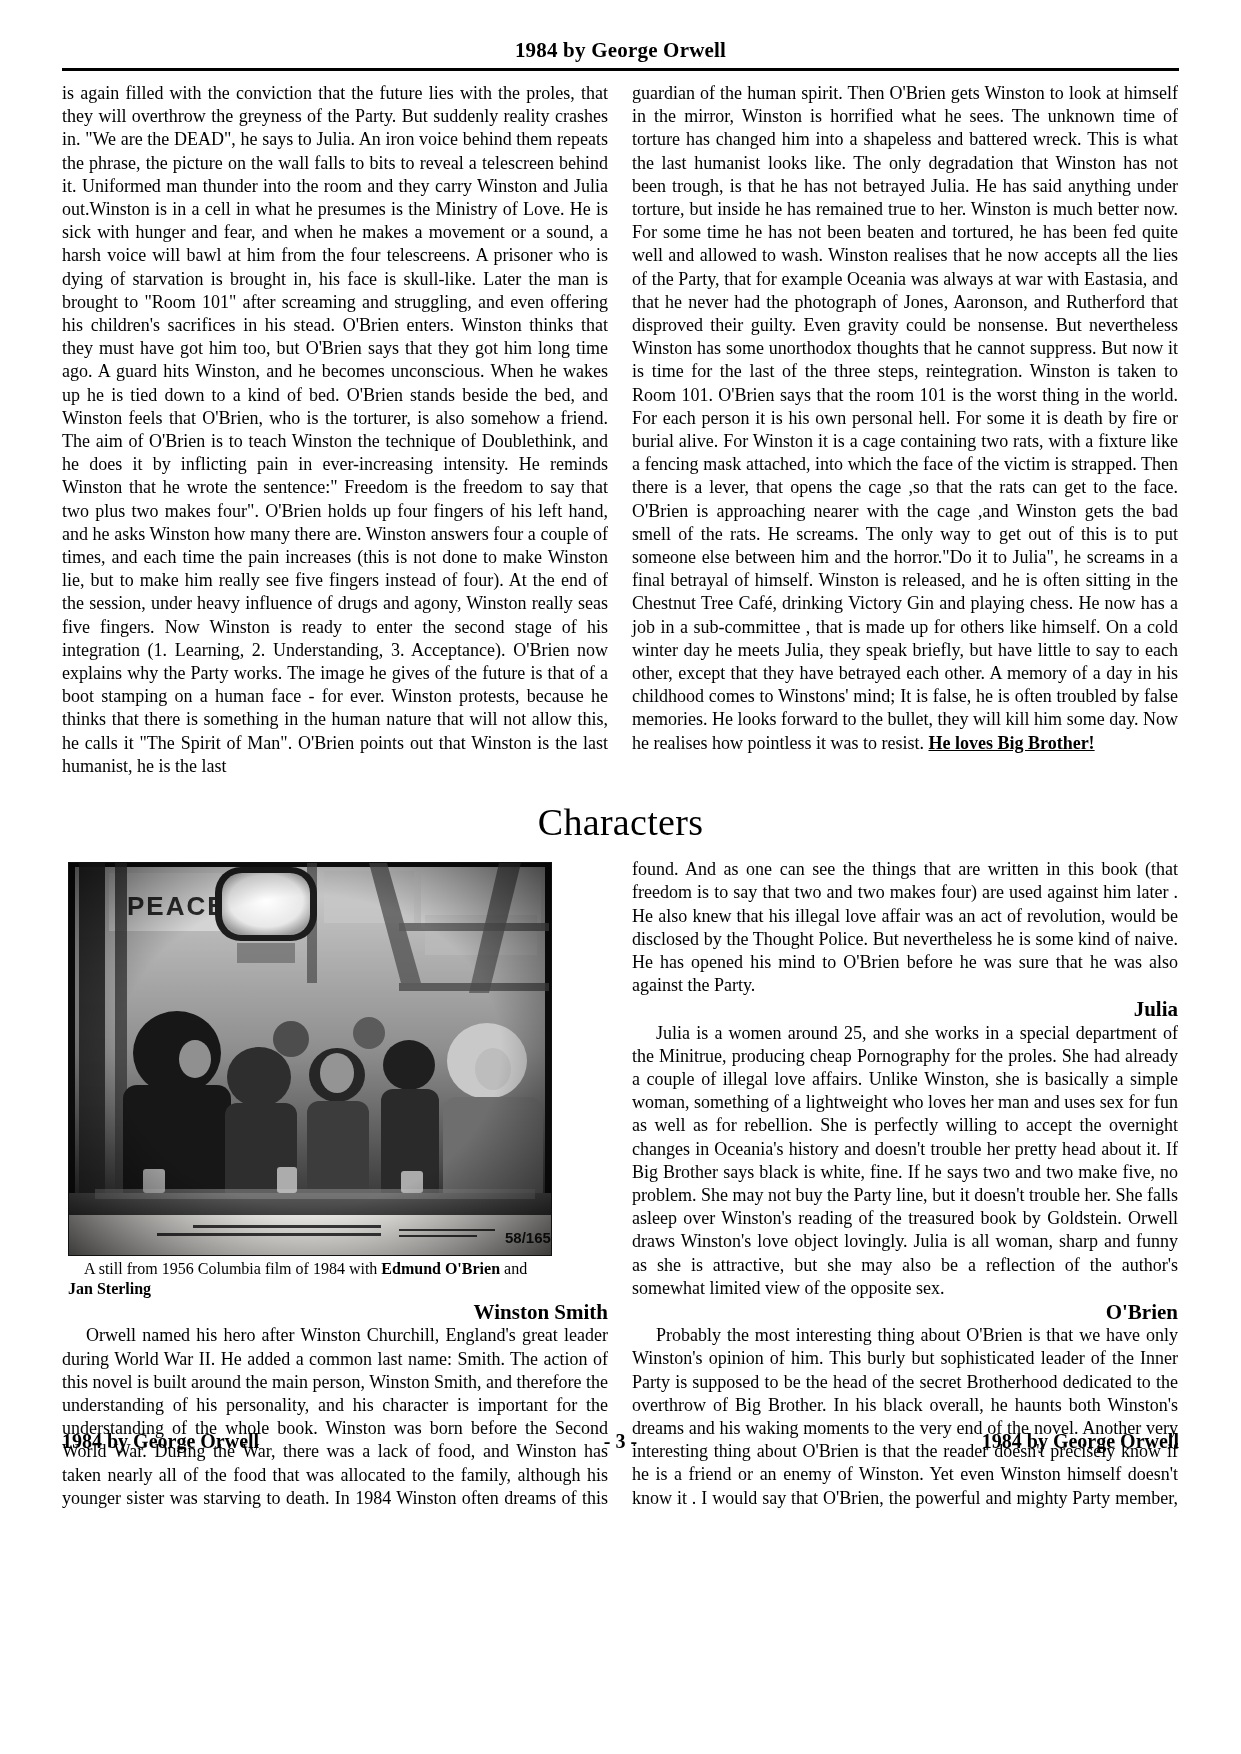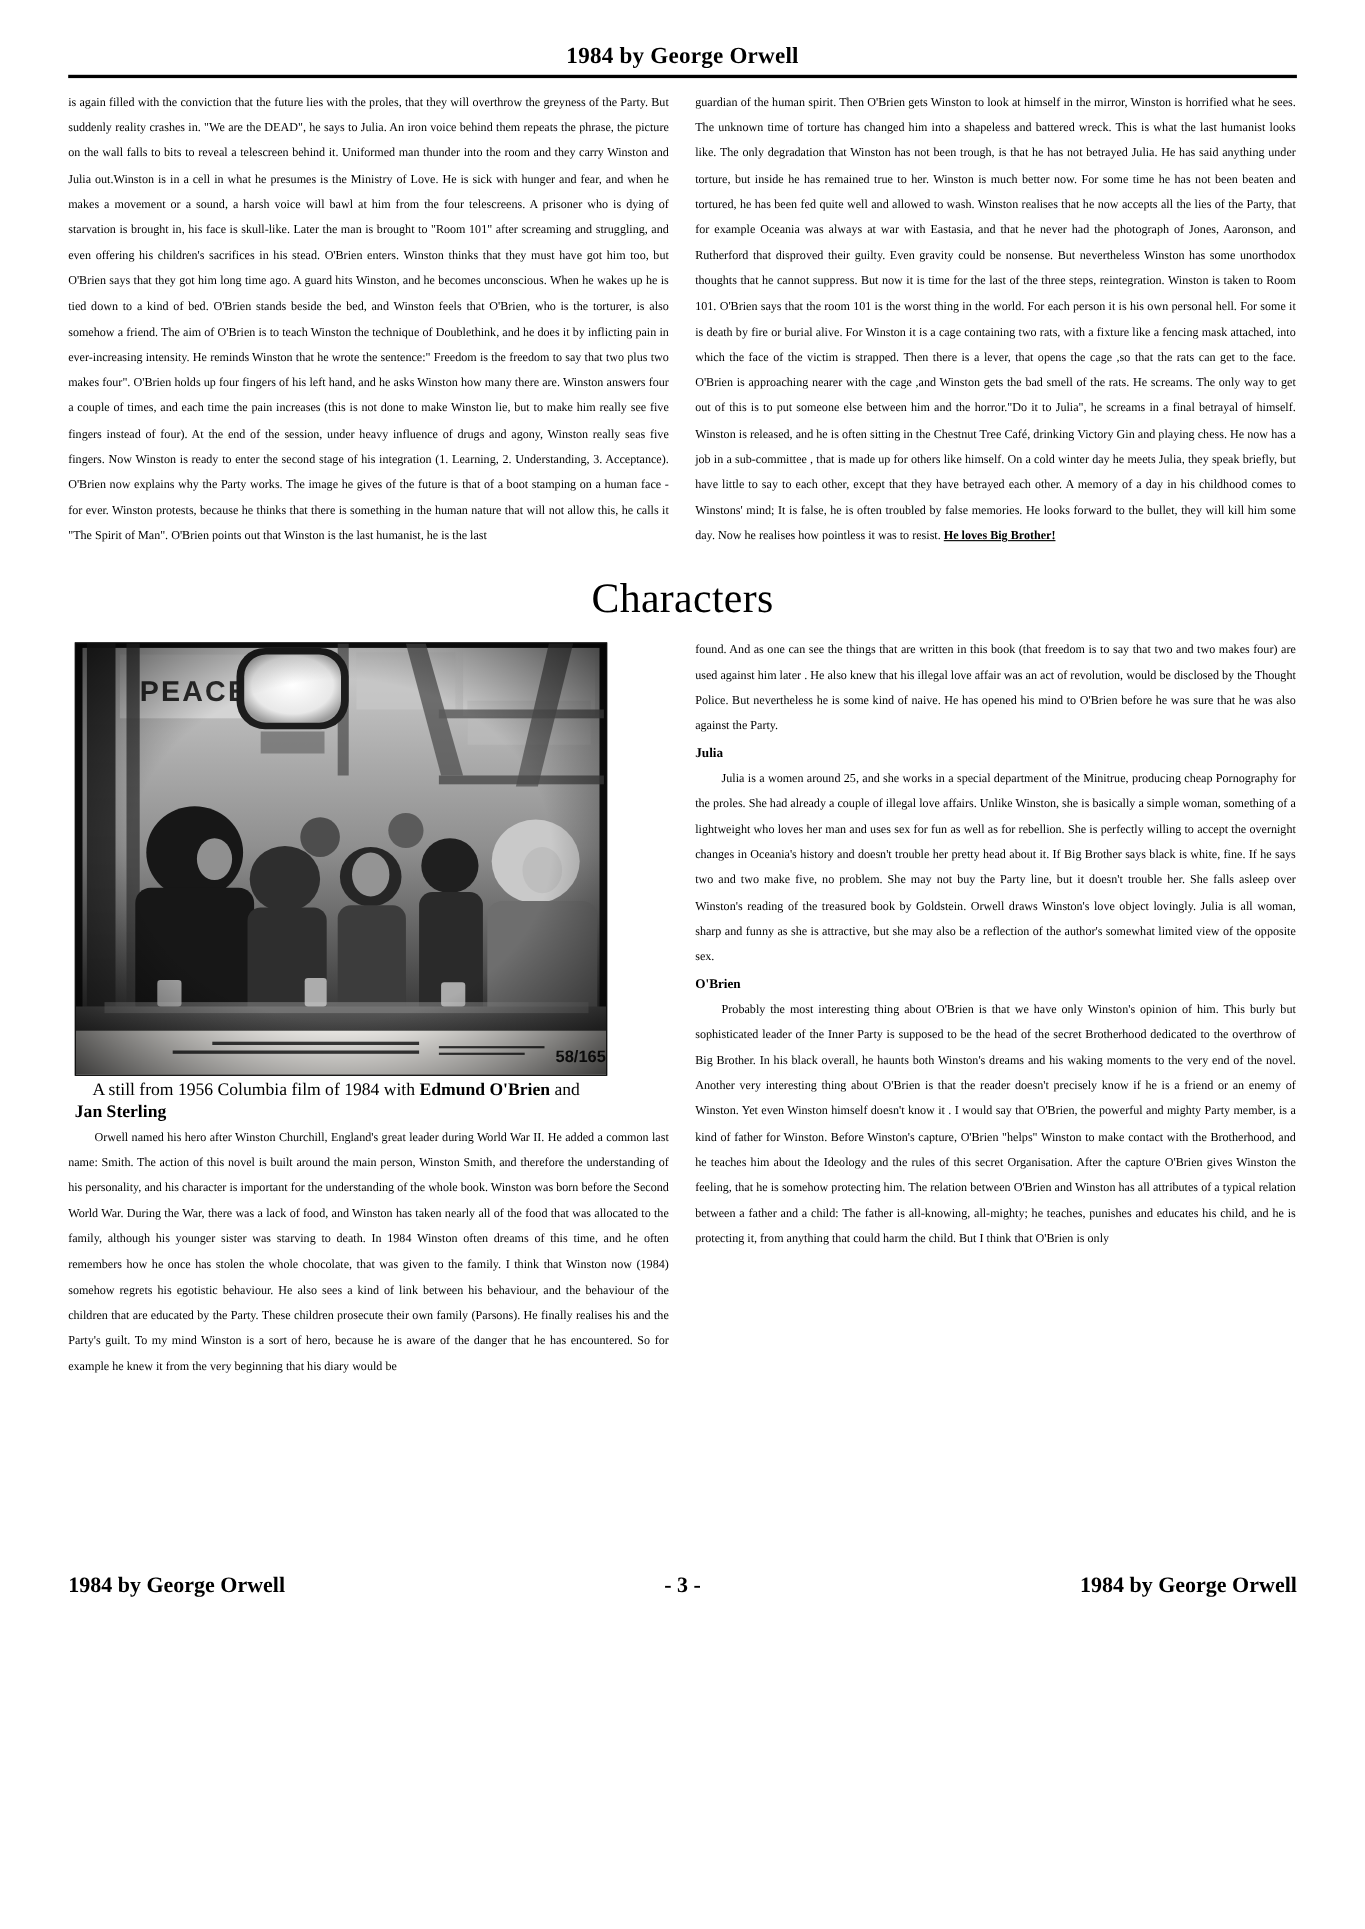--- a/index.html
+++ b/index.html
@@ -47,21 +47,21 @@
   .cols {
     display: flex;
     gap: 24px;
   }
   .col {
     width: 546px;
   }
   p.body {
     margin: 0;
     text-align: justify;
-    font-size: 11px;
+    font-size: 18px;
     line-height: 23.2px;
     hyphens: none;
   }
   p.body.indent {
     text-indent: 24px;
   }
   .section-title {
     text-align: center;
     font-weight: normal;
     font-size: 38px;
@@ -81,24 +81,24 @@
   }
   .caption {
     font-size: 16px;
     line-height: 20px;
     margin: 3px 0 2px 0;
     text-indent: 16px;
     text-align: left;
   }
   .subhead {
     font-weight: bold;
-    font-size: 12px;
+    font-size: 21px;
     line-height: 23.2px;
     margin: 1px 0 0 0;
-    text-align: left;
+    text-align: right;
     font-family: Liberation Serif, serif;
   }
   b.strong { font-weight: bold; }
   u.ul { text-decoration: underline; }
   .footer {
     position: absolute;
     bottom: 58px;
     left: 62px;
     right: 62px;
     display: flex;
@@ -215,20 +215,21 @@
               <rect x="330" y="372" width="78" height="2"></rect>
             </g>
             <text x="436" y="380" font-family="Liberation Sans, sans-serif" font-size="15" font-weight="bold" fill="#1a1a1a">58/165</text>
 
             <rect x="0" y="0" width="482" height="392" fill="url(#vign)"></rect>
           </svg>
 
           <div class="caption"><span>A still from 1956 Columbia film of 1984 with </span><b class="strong">Edmund O'Brien</b><span> and </span><b class="strong">Jan Sterling</b></div>
         </div>
 
+        <div class="subhead">Winston Smith</div>
         <p class="body indent">Orwell named his hero after Winston Churchill, England's great leader during World War II. He added a common last name: Smith. The action of this novel is built around the main person, Winston Smith, and therefore the understanding of his personality, and his character is important for the understanding of the whole book. Winston was born before the Second World War. During the War, there was a lack of food, and Winston has taken nearly all of the food that was allocated to the family, although his younger sister was starving to death. In 1984 Winston often dreams of this time, and he often remembers how he once has stolen the whole chocolate, that was given to the family. I think that Winston now (1984) somehow regrets his egotistic behaviour. He also sees a kind of link between his behaviour, and the behaviour of the children that are educated by the Party. These children prosecute their own family (Parsons). He finally realises his and the Party's guilt. To my mind Winston is a sort of hero, because he is aware of the danger that he has encountered. So for example he knew it from the very beginning that his diary would be</p>
       </div>
 
       <div class="col">
         <p class="body">found. And as one can see the things that are written in this book (that freedom is to say that two and two makes four) are used against him later . He also knew that his illegal love affair was an act of revolution, would be disclosed by the Thought Police. But nevertheless he is some kind of naive. He has opened his mind to O'Brien before he was sure that he was also against the Party.</p>
         <div class="subhead">Julia</div>
         <p class="body indent">Julia is a women around 25, and she works in a special department of the Minitrue, producing cheap Pornography for the proles. She had already a couple of illegal love affairs. Unlike Winston, she is basically a simple woman, something of a lightweight who loves her man and uses sex for fun as well as for rebellion. She is perfectly willing to accept the overnight changes in Oceania's history and doesn't trouble her pretty head about it. If Big Brother says black is white, fine. If he says two and two make five, no problem. She may not buy the Party line, but it doesn't trouble her. She falls asleep over Winston's reading of the treasured book by Goldstein. Orwell draws Winston's love object lovingly. Julia is all woman, sharp and funny as she is attractive, but she may also be a reflection of the author's somewhat limited view of the opposite sex.</p>
         <div class="subhead">O'Brien</div>
         <p class="body indent">Probably the most interesting thing about O'Brien is that we have only Winston's opinion of him. This burly but sophisticated leader of the Inner Party is supposed to be the head of the secret Brotherhood dedicated to the overthrow of Big Brother. In his black overall, he haunts both Winston's dreams and his waking moments to the very end of the novel. Another very interesting thing about O'Brien is that the reader doesn't precisely know if he is a friend or an enemy of Winston. Yet even Winston himself doesn't know it . I would say that O'Brien, the powerful and mighty Party member, is a kind of father for Winston. Before Winston's capture, O'Brien "helps" Winston to make contact with the Brotherhood, and he teaches him about the Ideology and the rules of this secret Organisation. After the capture O'Brien gives Winston the feeling, that he is somehow protecting him. The relation between O'Brien and Winston has all attributes of a typical relation between a father and a child: The father is all-knowing, all-mighty; he teaches, punishes and educates his child, and he is protecting it, from anything that could harm the child. But I think that O'Brien is only</p>
       </div>

